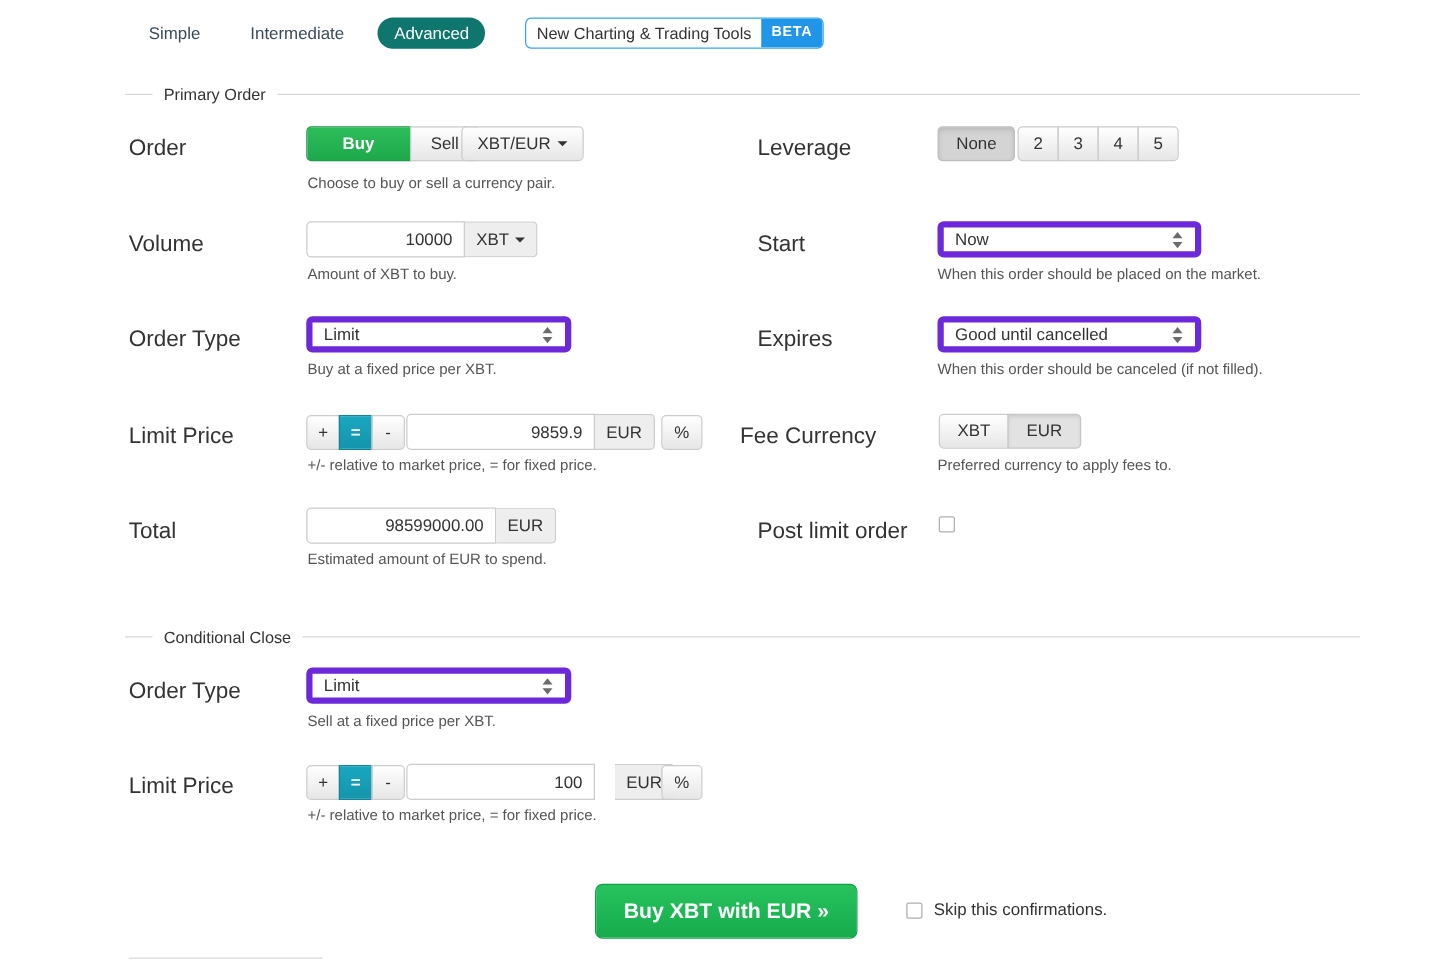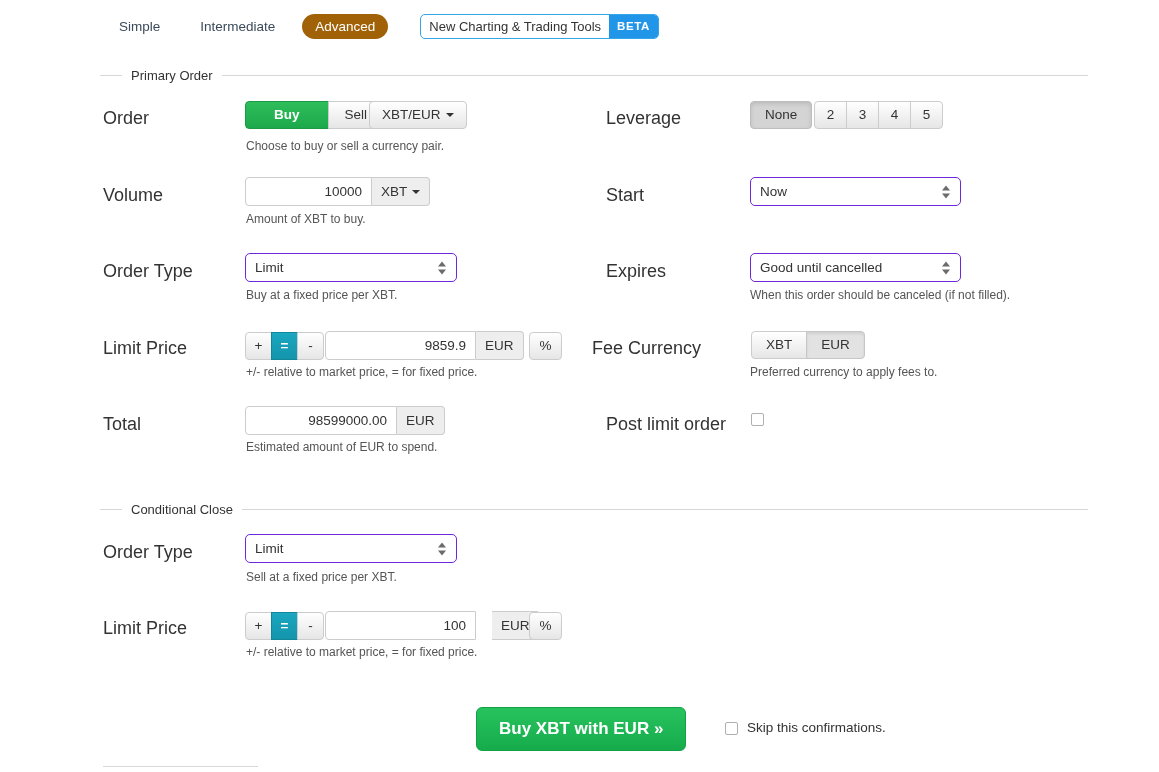--- a/index.html
+++ b/index.html
@@ -22,21 +22,21 @@
   }
   .tab {
     font-size: 13.5px; color: #3b4a5a;
     padding: 5px 13px; border-radius: 14px;
     margin-right: 14px; white-space: nowrap;
     cursor: pointer; background: transparent;
     border: none;
     font-family: "Liberation Sans", sans-serif;
   }
   .tab:first-child { margin-left: 106px; }
-  .tab.active { background: #a16207; color: #ffffff; font-weight: normal; }
+  .tab.active { background: #0f766e; color: #ffffff; font-weight: normal; }
 
   .beta-pill {
     display: flex; align-items: stretch;
     margin-left: 18px;
     border: 1px solid #34a5e8;
     border-radius: 5px;
     overflow: hidden;
     height: 25px;
     background: #ffffff;
     cursor: pointer;
@@ -148,21 +148,21 @@
     white-space: nowrap;
   }
   .input-group .addon.dd { cursor: pointer; }
 
   
   .sel {
     position: absolute;
     font-family: "Liberation Sans", sans-serif;
     font-size: 13.5px; color: #333;
     background: #ffffff;
-    border: 1px solid #6d28d9;
+    border: 5px solid #6d28d9;
     border-radius: 5px;
     height: 29px;
     padding: 0 26px 0 9px;
     display: flex; align-items: center;
     cursor: pointer;
   }
   .sel .spin {
     position: absolute; right: 9px; top: 50%;
     transform: translateY(-50%);
     width: 9px; height: 15px;
@@ -289,20 +289,21 @@
   </div>
 
   <div class="label" style="left:606px; top:185px;">Start</div>
   <div class="sel" style="left:750px; top:177px; width:211px;">
     <span>Now</span>
     <span class="spin">
         <i class="up"></i>
         <i class="dn"></i>
       </span>
   </div>
+  <div class="help" style="left:750px; top:212px;">When this order should be placed on the market.</div>
 
   <div class="label" style="left:606px; top:261px;">Expires</div>
   <div class="sel" style="left:750px; top:253px; width:211px;">
     <span>Good until cancelled</span>
     <span class="spin">
         <i class="up"></i>
         <i class="dn"></i>
       </span>
   </div>
   <div class="help" style="left:750px; top:288px;">When this order should be canceled (if not filled).</div>

